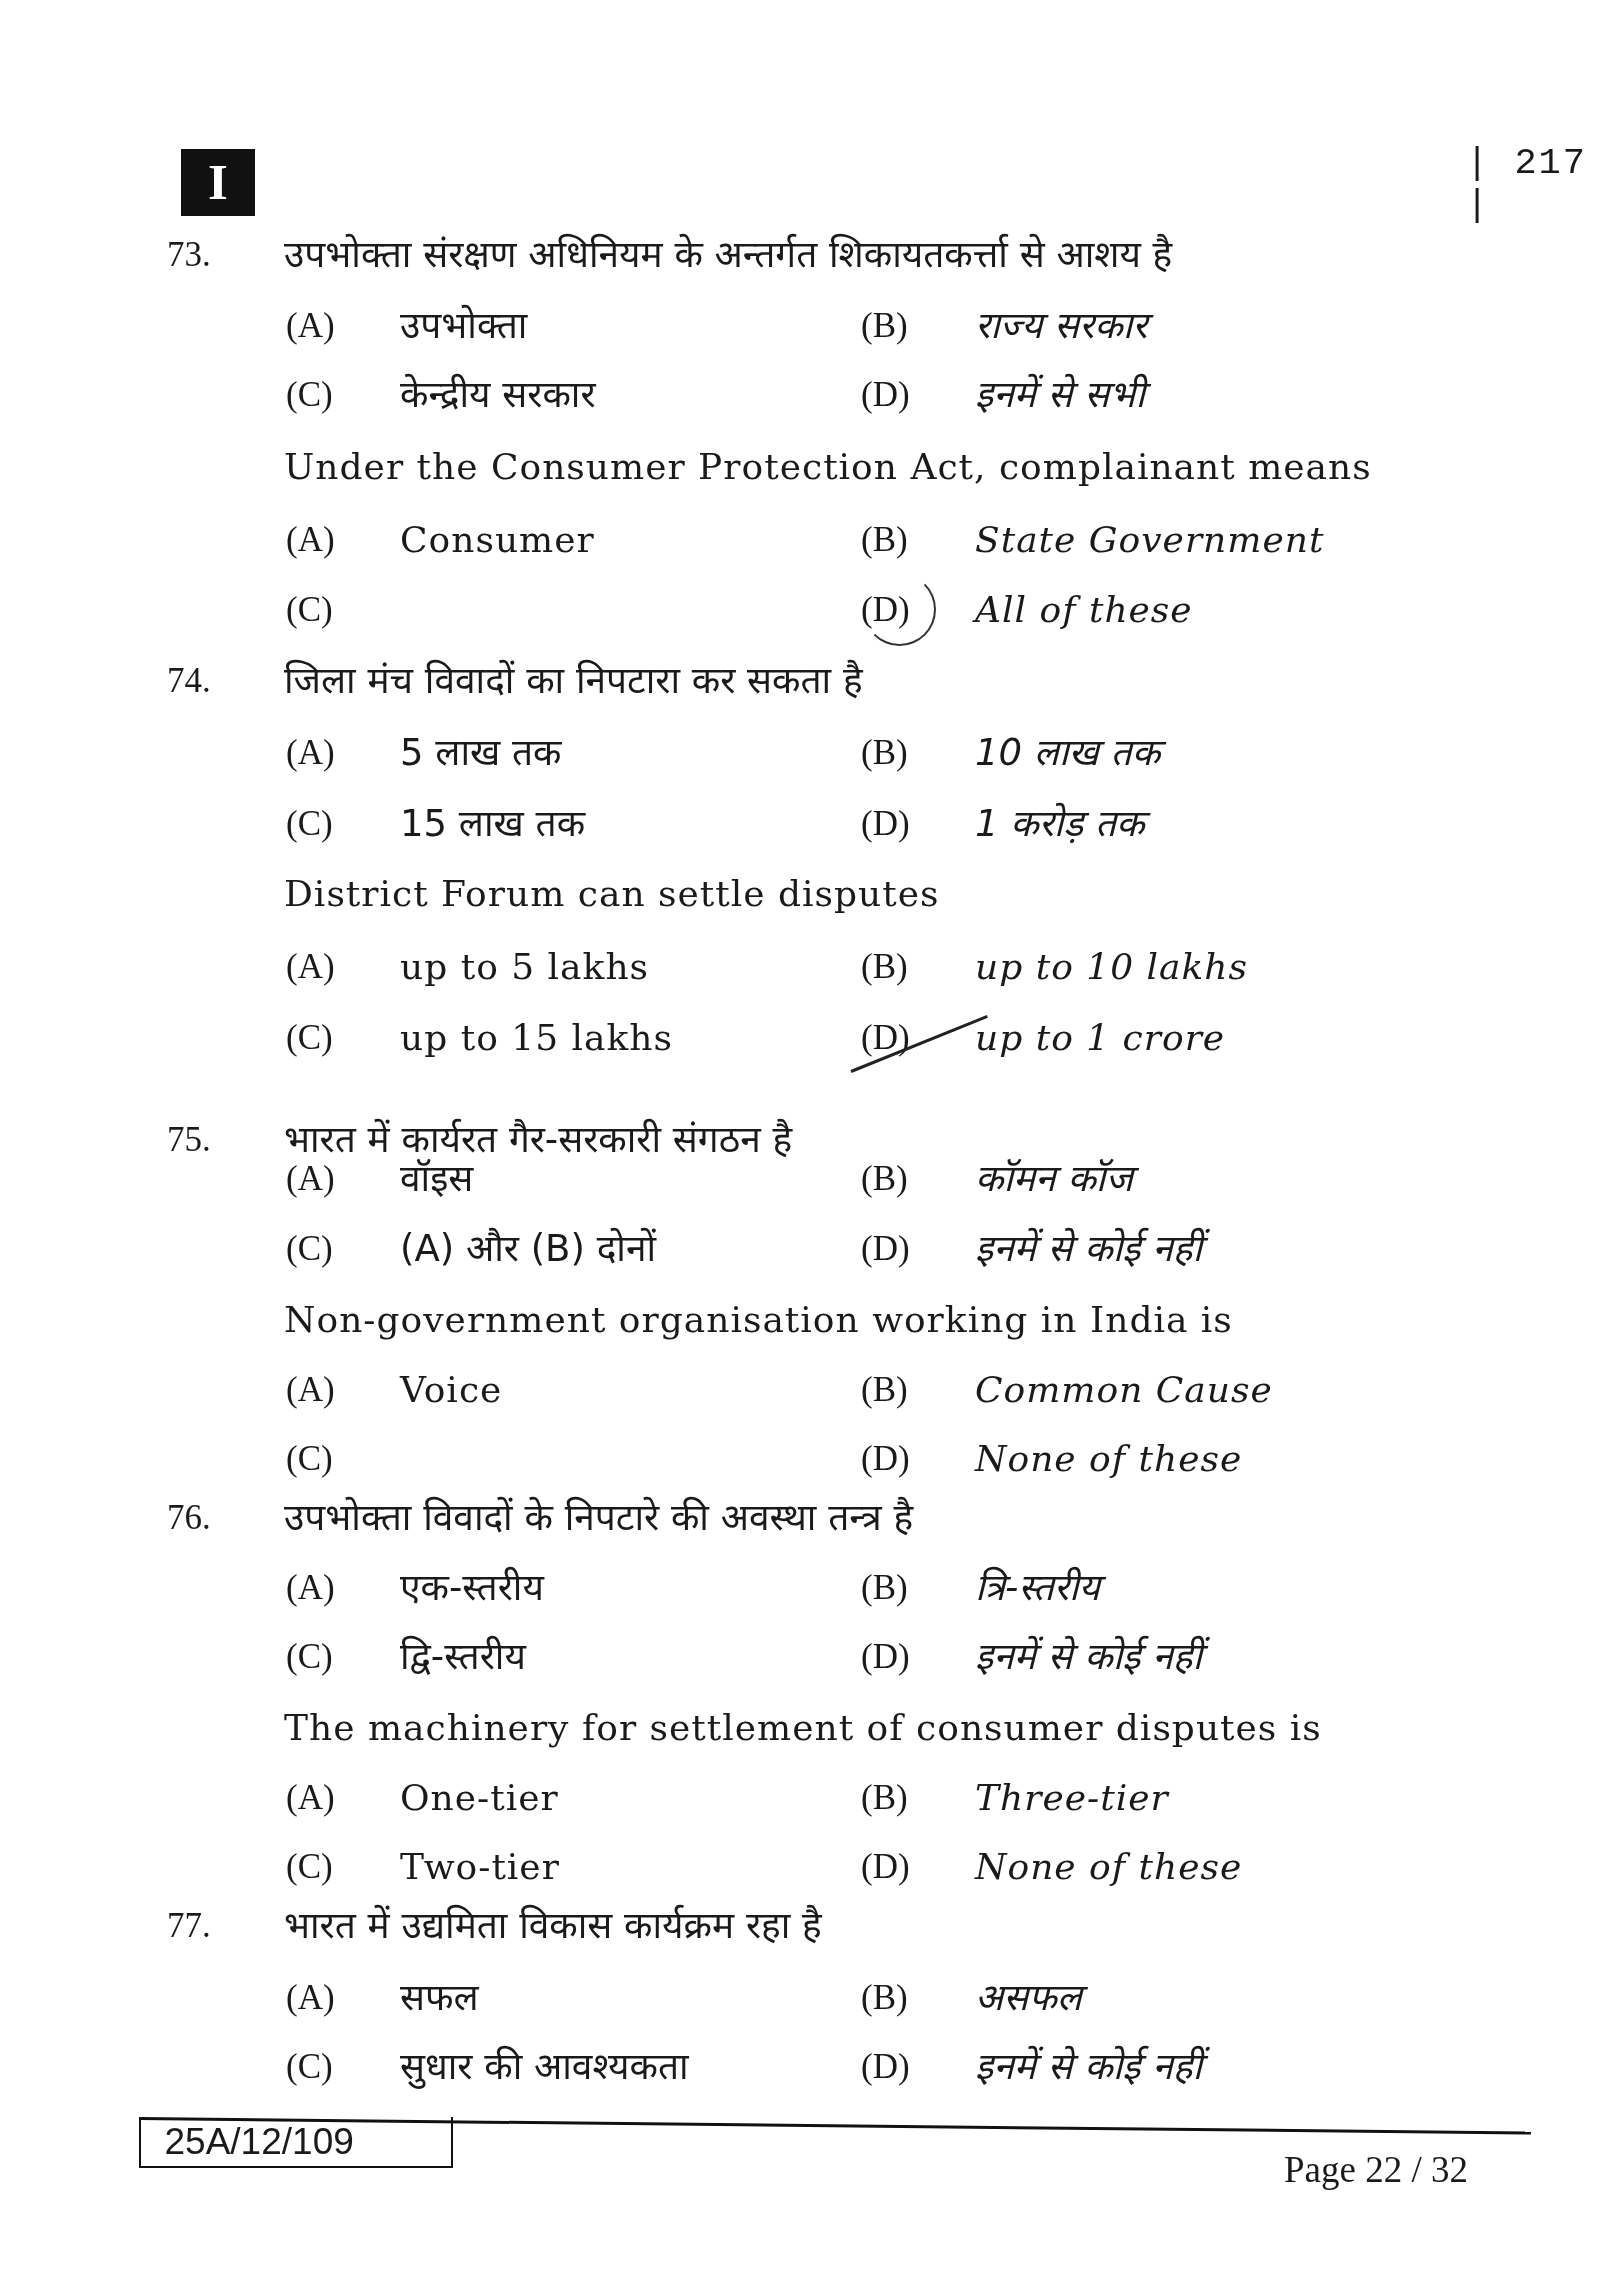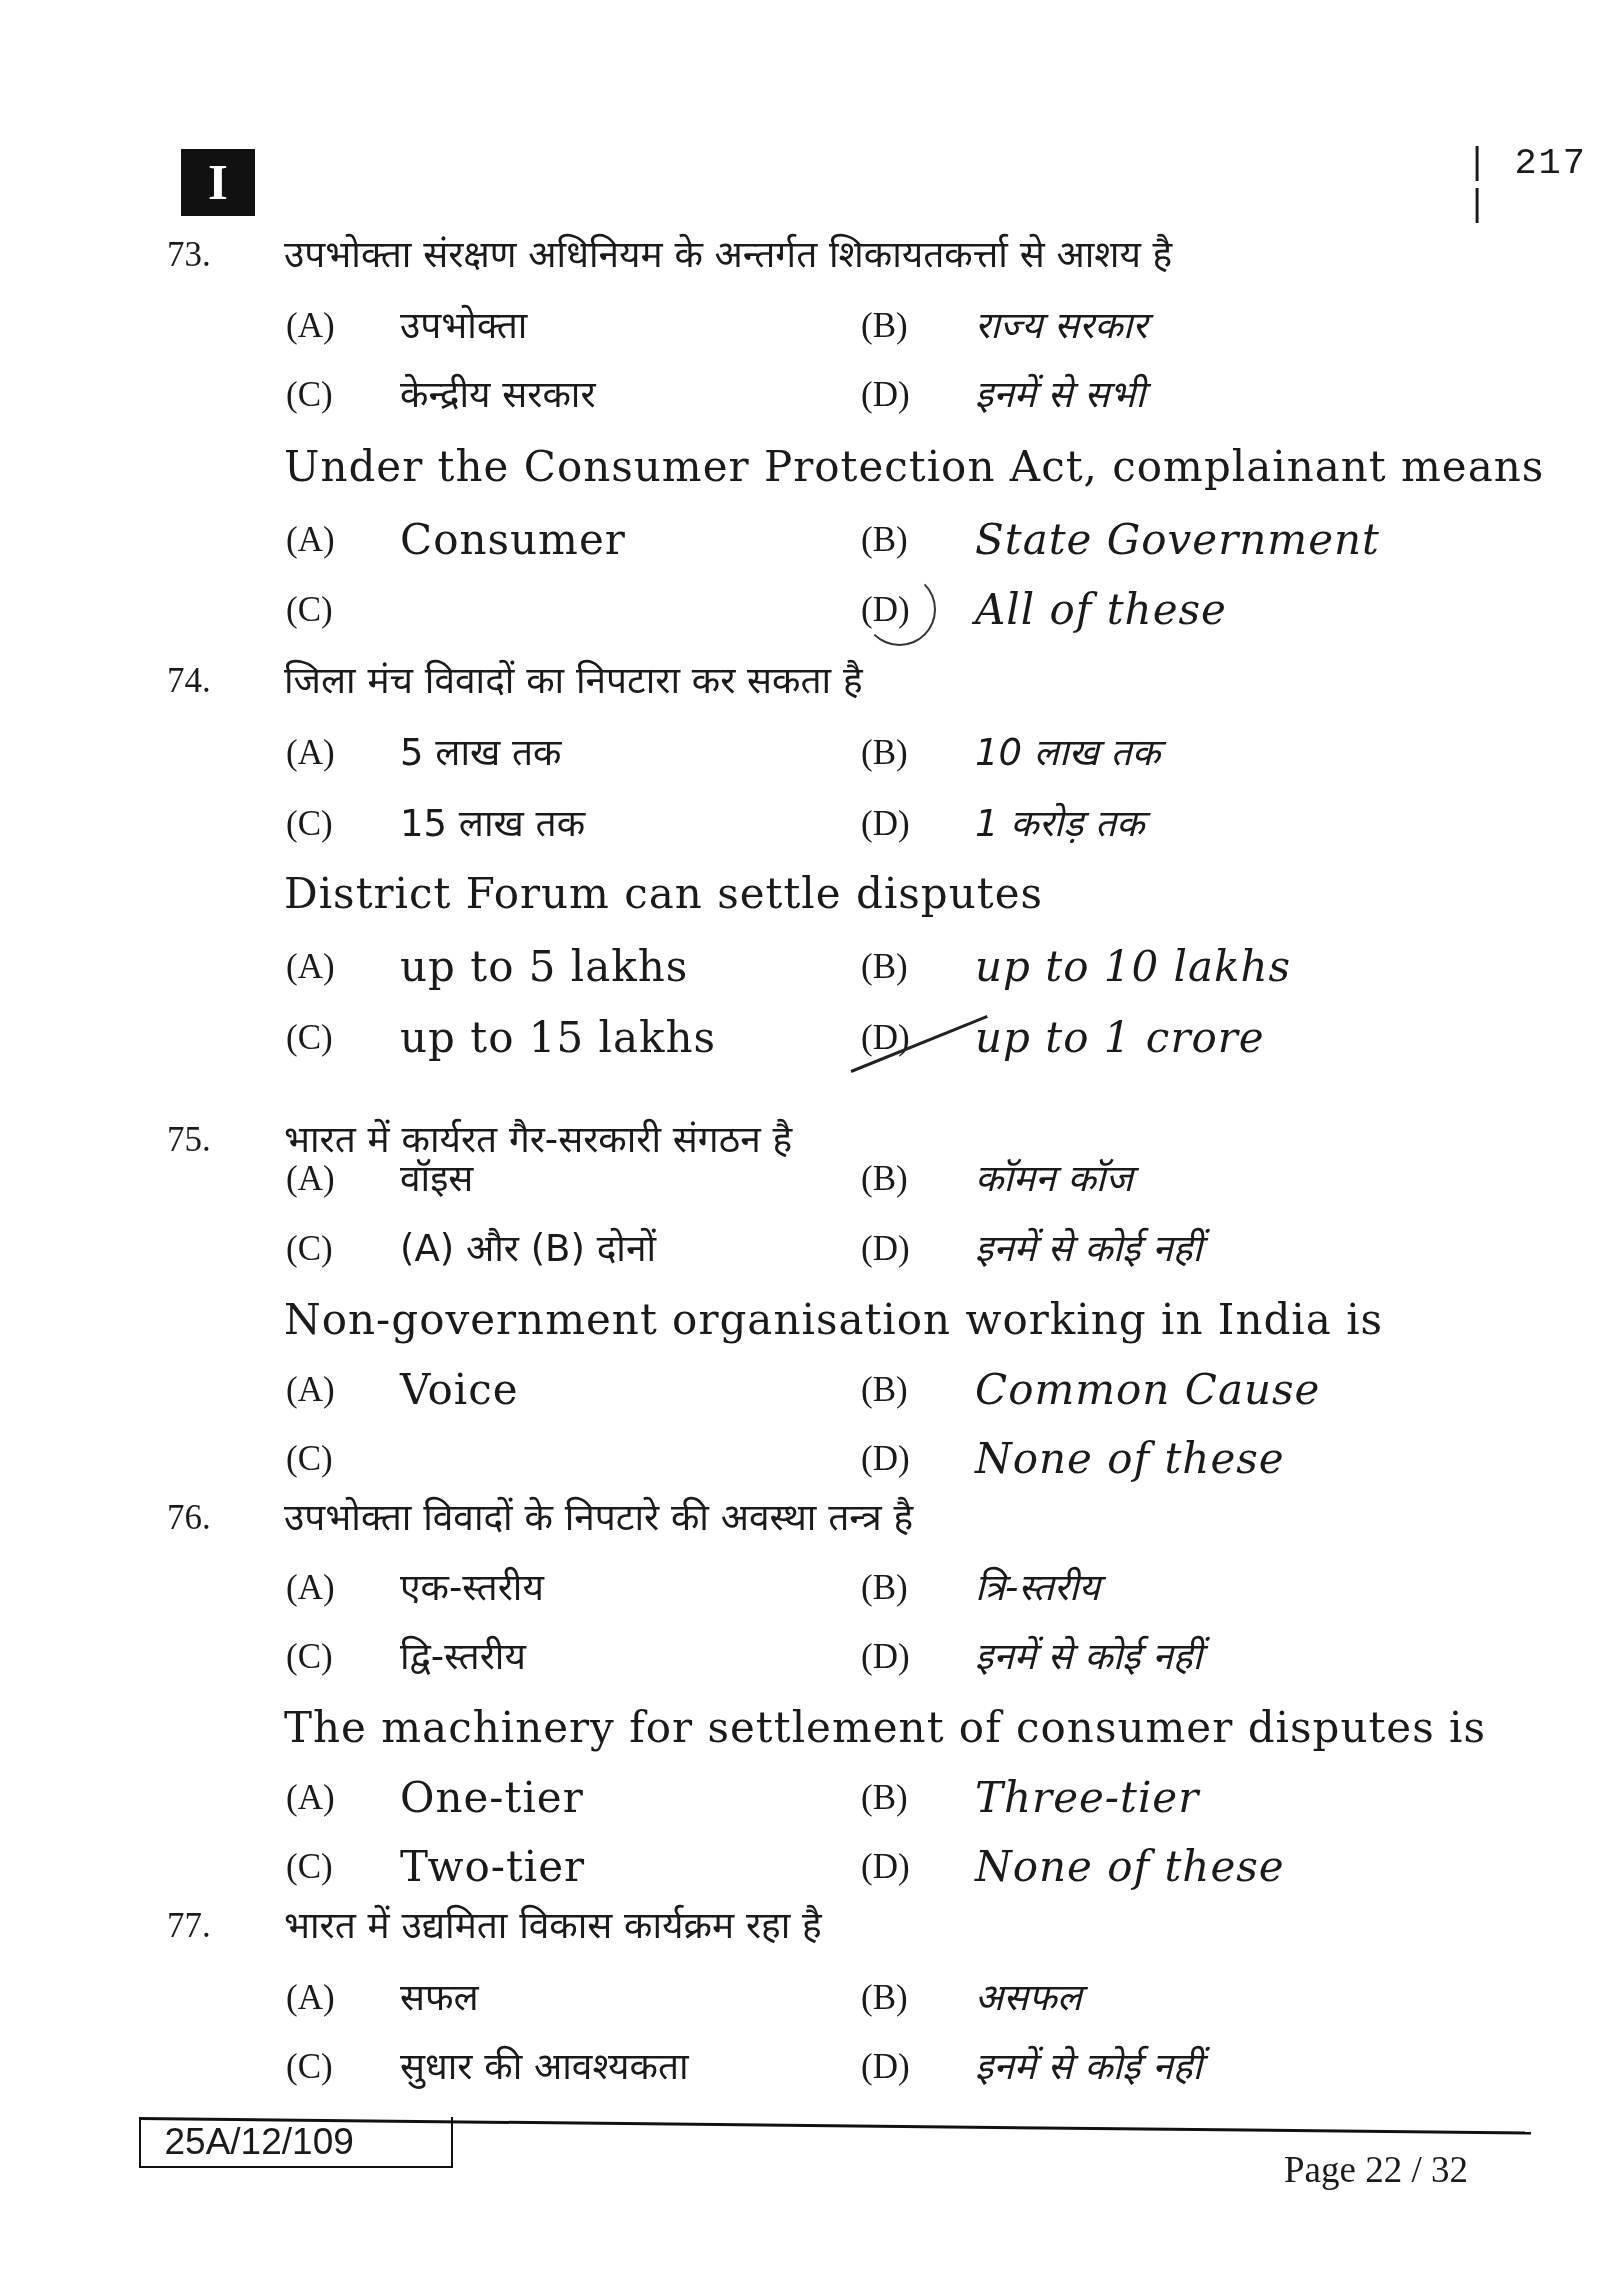--- a/index.html
+++ b/index.html
@@ -13,21 +13,21 @@
     background: #111; color: #fff; font-family: "Liberation Serif", serif;
     font-size: 51px; font-weight: bold; text-align: center; line-height: 67px;
   }
   .page-code-top {
     position: absolute; left: 1458px; top: 142px; font-size: 37px;
     font-family: Liberation Mono, monospace; letter-spacing: 2px; margin-left: 8px;
   }
   .row { position: absolute; left: 0; width: 1621px; height: 59px; font-size: 35px; line-height: 59px; white-space: nowrap; }
   .qnum { position: absolute; left: 167px; font-family: "Liberation Serif", serif; font-size: 35px; }
   .qtext { position: absolute; left: 284px; font-size: 35px; }
-  .en { font-family: "DejaVu Serif", serif; font-size: 42px; letter-spacing: 1px; }
+  .en { font-family: "DejaVu Serif", serif; font-size: 36px; letter-spacing: 1px; }
   .hi { font-family: "DejaVu Sans", sans-serif; font-size: 37px; }
   .optlabel-l { position: absolute; left: 286px; font-family: "Liberation Serif", serif; font-size: 35px; }
   .opttext-l  { position: absolute; left: 400px; }
   .optlabel-r { position: absolute; left: 861px; font-family: "Liberation Serif", serif; font-size: 35px; }
   .opttext-r  { position: absolute; left: 975px; font-style: italic; }
   .mark-circle {
     position: absolute; width: 69px; height: 69px; border: 2px solid #333;
     border-left-color: transparent; border-top-color: transparent; border-radius: 50%;
   }
   .mark-tick {

